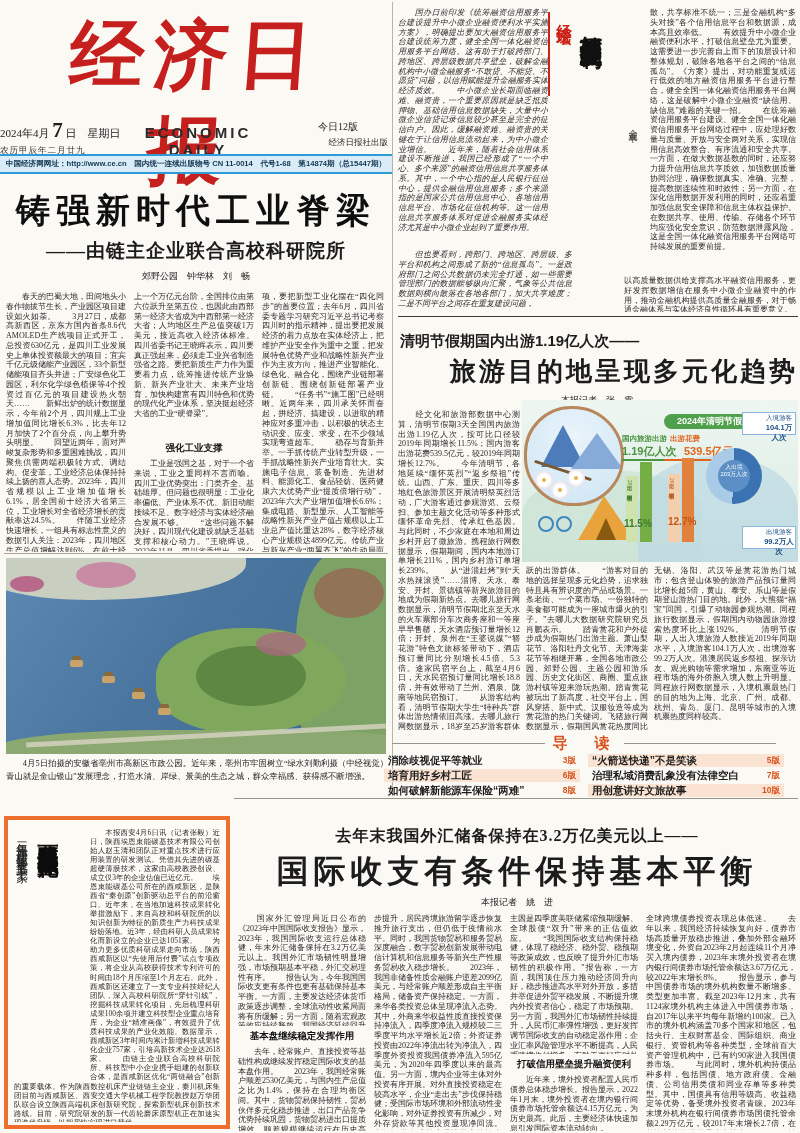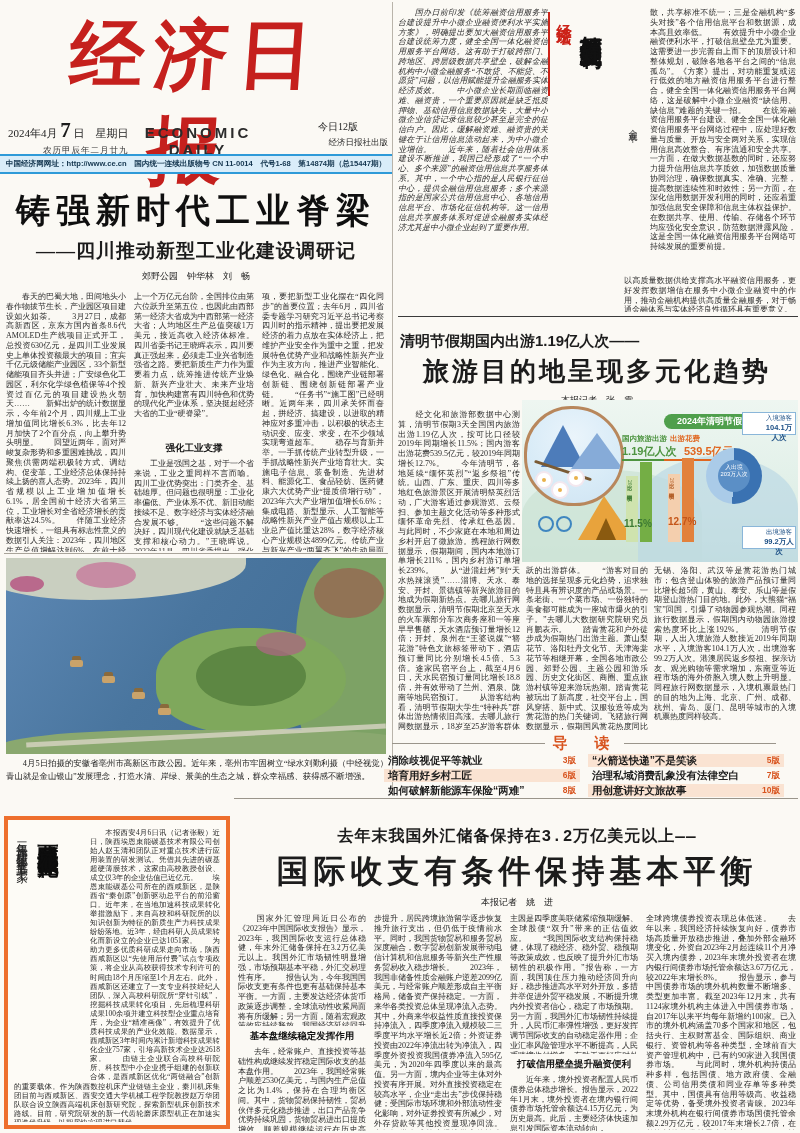--- a/index.html
+++ b/index.html
@@ -63,21 +63,21 @@
   #ph-botshore { left:-10px; bottom:-22px; width:420px; height:46px; background:#8aa86f; border-radius:40% 30% 0 0; }
   #ph-path { left:20px; bottom:16px; width:360px; height:5px; background:#d8d4c4; transform:rotate(-3deg); opacity:.8; }
   .boat { width:13px; height:7px; background:#caa36a; border-radius:2px; }
   .boat:before { content:""; position:absolute; left:2px; top:-4px; width:9px; height:4px; background:#8a6a3c; border-radius:2px 2px 0 0; }
   #caption { left:6px; top:758px; width:382px; height:34px; font-size:8.4px; line-height:1.5; text-align:justify; }
   #caption .credit { float:right; }
 
   
   #tourism { left:396px; top:320px; width:402px; height:412px; }
   #t-kicker { left:4px; top:12px; font-size:15px; font-weight:bold; font-family:"Liberation Sans",sans-serif; }
-  #t-head { left:0; top:34px; width:402px; text-align:center; font-size:26px; font-weight:900; letter-spacing:3px;font-family:Liberation Mono, monospace; }
+  #t-head { left:0; top:34px; width:402px; text-align:right; font-size:26px; font-weight:900; letter-spacing:3px;font-family:Liberation Mono, monospace; }
   #t-by { left:0; top:74px; width:402px; text-align:center; font-size:9px; }
   #t-col1 { left:2px; top:90px; width:122px; height:322px; }
   #t-col2 { left:130px; top:246px; width:122px; height:164px; }
   #t-col3 { left:258px; top:246px; width:142px; height:164px; }
 
   
   #info { left:126px; top:80px; width:276px; height:162px;
           background:linear-gradient(180deg,#eef6f1 0%,#ddeee6 70%,#cfe5da 100%); overflow:visible; }
   #info-hill1 { left:0; top:70px; width:180px; height:92px; background:#cde4d6; border-radius:100% 100% 0 0; opacity:.8; }
   #info-hill2 { right:0; top:56px; width:160px; height:106px; background:#bcd9e4; border-radius:100% 100% 0 0; opacity:.7; }
@@ -130,59 +130,60 @@
   
   #xixian { left:4px; top:816px; width:226px; height:313px; border:4px solid #ee6f2d; background:#fdfbf6; }
   #x-kicker { left:6px; top:12px; height:250px; font-size:11.5px; letter-spacing:2px; color:#222; }
   #x-head { left:26px; top:8px; height:292px; font-size:21px; font-weight:900; letter-spacing:1px;
             font-family:"Liberation Sans",sans-serif; color:#0d0d0d; }
   #x-body { left:82px; top:8px; width:130px; height:252px; font-size:7.4px; }
   #x-body2 { left:6px; top:262px; width:206px; height:40px; font-size:7.4px; }
 
   
   #bop { left:236px; top:818px; width:562px; height:315px; }
-  #b-kicker { left:0; top:8px; width:562px; text-align:center; font-size:16px; font-weight:bold; letter-spacing:1px;font-family:Liberation Mono, monospace; }
+  #b-kicker { left:0; top:8px; width:562px; text-align:center; font-size:16px; font-weight:bold; letter-spacing:1px; }
   #b-head { left:0; top:32px; width:562px; text-align:center; font-size:32px; font-weight:900; letter-spacing:5px;
             font-family:"Liberation Sans",sans-serif; }
   #b-by { left:0; top:78px; width:562px; text-align:center; font-size:9px; }
   .bcol { top:96px; height:216px; }
 </style>
 </head>
 <body>
 
 <div id="page">
 
   <div class="abs" id="masthead-wrap">
     <div class="abs" id="logo">经济日报</div>
-    <div class="abs" style="left:8px; top:118px;text-align:right;">
+    <div class="abs" style="left:0; top:118px;">
       <div class="dl nowrap"><span>2024年4月</span> <b>7</b> <span>日　星期日</span></div>
       <div id="lunar">农历甲辰年二月廿九</div>
     </div>
     <div class="abs" id="engtitle">ECONOMIC DAILY</div>
     <div class="abs" id="mh-right" style="left:318px; top:118px; width:70px;">
       <div style="font-size:10px; text-align:left;">今日12版</div>
       <div style="font-size:8.5px; text-align:right;">经济日报社出版</div>
     </div>
     <div class="abs" id="bluebar">中国经济网网址：http://www.ce.cn　国内统一连续出版物号 CN 11-0014　代号1-68　第14874期（总15447期）</div>
   </div>
 
   <div class="abs" id="vrule"></div>
 
   <div class="abs" id="forum">
     <div class="abs txt" id="forum-italic">　　国办日前印发《统筹融资信用服务平台建设提升中小微企业融资便利水平实施方案》，明确提出要加大融资信用服务平台建设统筹力度，健全全国一体化融资信用服务平台网络。这有助于打破跨部门、跨地区、跨层级数据共享壁垒，破解金融机构中小微金融服务“不敢贷、不能贷、不愿贷”问题，以信用赋能提升金融服务实体经济质效。　　中小微企业长期面临融资难、融资贵，一个重要原因就是缺乏抵质押物、基础信用信息数据缺失，大量中小微企业信贷记录信息较少甚至是完全的征信白户。因此，缓解融资难、融资贵的关键在于让信用信息流动起来，为中小微企业增信。　　近年来，随着社会信用体系建设不断推进，我国已经形成了“一个中心、多个来源”的融资信用信息共享服务体系。其中，一个中心指的是人民银行征信中心，提供金融信用信息服务；多个来源指的是国家公共信用信息中心、各地信用信息平台、市场化征信机构等。这一信用信息共享服务体系对促进金融服务实体经济尤其是中小微企业起到了重要作用。</div>
+    <div class="abs txt" id="forum-italic2">　　但也要看到，跨部门、跨地区、跨层级、多平台和机构之间形成了新的“信息孤岛”。一是政府部门之间公共数据仍未完全打通，如一些需要管理部门的数据能够纵向汇聚，气象等公共信息数据则横向散落在各地各部门，加大共享难度；二是不同平台之间存在重复建设问题，</div>
     <div class="abs vert" id="forum-label">经济论坛</div>
     <div class="abs vert" id="forum-head">打破信用壁垒提升融资便利</div>
     <div class="abs vert" id="forum-author">金观平</div>
     <div class="abs txt" id="forum-right">散，共享标准不统一；三是金融机构“多头对接”各个信用信息平台和数据源，成本高且效率低。　　有效提升中小微企业融资便利水平，打破信息壁垒尤为重要。这需要进一步完善自上而下的顶层设计和整体规划，破除各地各平台之间的“信息孤岛”。《方案》提出，对功能重复或运行低效的地方融资信用服务平台进行整合，健全全国一体化融资信用服务平台网络，这是破解中小微企业融资“缺信用、缺信息”难题的关键一招。　　在统筹融资信用服务平台建设、健全全国一体化融资信用服务平台网络过程中，应处理好数量与质量、开放与安全两对关系，实现信用信息高效整合、有序流通和安全共享。　　一方面，在做大数据基数的同时，还应努力提升信用信息共享质效，加强数据质量协同治理，确保数据真实、准确、完整，提高数据连续性和时效性；另一方面，在深化信用数据开发利用的同时，还应着重加强信息安全保障和信息主体权益保护。在数据共享、使用、传输、存储各个环节均应强化安全意识，防范数据泄露风险，这是全国一体化融资信用服务平台网络可持续发展的重要前提。</div>
     <div class="abs txt" id="forum-right2">以高质量数据供给支撑高水平融资信用服务，更好发挥数据增信在服务中小微企业融资中的作用，推动金融机构提供高质量金融服务，对于畅通金融体系与实体经济良性循环具有重要意义。</div>
   </div>
 
   <div class="abs" style="left:2px; top:182px; width:388px; height:372px;">
     <div class="abs" id="main-head">铸强新时代工业脊梁</div>
-    <div class="abs" id="main-sub">——四川推动新型工业化建设调研记</div>
+    <div class="abs" id="main-sub">——由链主企业联合高校科研院所</div>
     <div class="abs" id="main-by">郊野公园　钟华林　刘　畅</div>
     <div class="abs txt mcol" style="left:4px; width:120px;">　　春天的巴蜀大地，田间地头小春作物拔节生长，产业园区项目建设如火如荼。　　3月27日，成都高新西区，京东方国内首条8.6代AMOLED生产线项目正式开工，总投资630亿元，是四川工业发展史上单体投资额最大的项目；宜宾千亿元级储能产业园区，33个新型储能项目齐头并进；广安绿色化工园区，利尔化学绿色植保等4个投资过百亿元的项目建设热火朝天……　　新鲜出炉的统计数据显示，今年前2个月，四川规上工业增加值同比增长6.3%，比去年12月加快了2个百分点，向上攀升势头明显。　　回望近两年，面对严峻复杂形势和多重困难挑战，四川聚焦供需两端积极转方式、调结构、促变革，工业经济总体保持持续上扬的喜人态势。2023年，四川省规模以上工业增加值增长6.1%，居全国前十经济大省第三位，工业增长对全省经济增长的贡献率达24.5%。　　伴随工业经济快速增长，一组具有标志性意义的数据引人关注：2023年，四川地区生产总值增幅达到6%，在前十经济大省中与另外三省并列第一；经济总量突破6万亿元，首次实现两年迈</div>
     <div class="abs mcol" style="left:132px; width:120px;">
       <div class="txt" style="height:146px;">上一个万亿元台阶，全国排位由第六位跃升至第五位，也因此由西部第一经济大省成为中西部第一经济大省；人均地区生产总值突破1万美元，接近高收入经济体标准。　　四川省委书记王晓晖表示，四川要真正强起来，必须走工业兴省制造强省之路。要把新质生产力作为重要着力点，统筹推进传统产业焕新、新兴产业壮大、未来产业培育，加快构建富有四川特色和优势的现代化产业体系，坚决挺起经济大省的工业“硬脊梁”。</div>
       <div class="subhead">强化工业支撑</div>
       <div class="txt" style="height:92px;">　　工业是强国之基，对于一个省来说，工业之重同样不言而喻。　　四川工业优势突出：门类齐全、基础雄厚。但问题也很明显：工业化率偏低、产业体系不优、新旧动能接续不足、数字经济与实体经济融合发展不够。　　“这些问题不解决好，四川现代化建设就缺乏基础支撑和核心动力。”王晓晖说。　　2022年11月，四川省委提出，强化工业支撑是四川现代化建设的优先选</div>
     </div>
     <div class="abs txt mcol" style="left:260px; width:122px;">项，要把新型工业化摆在“四化同步”的首要位置；去年6月，四川省委专题学习研究习近平总书记考察四川时的指示精神，提出要把发展经济的着力点放在实体经济上，把维护产业安全作为重中之重，把发展特色优势产业和战略性新兴产业作为主攻方向，推进产业智能化、绿色化、融合化，围绕产业链部署创新链、围绕创新链部署产业链。　　“任务书”“施工图”已经明晰。近两年来，四川承关怀而奋起，拼经济、搞建设，以进取的精神应对多重冲击，以积极的状态主动识变、应变、求变，在不少领域实现弯道超车。　　稳存与育新并举。一手抓传统产业转型升级，一手抓战略性新兴产业培育壮大。实施电子信息、装备制造、先进材料、能源化工、食品轻纺、医药健康六大优势产业“提质倍增行动”，2023年六大产业增加值增长6.6%；集成电路、新型显示、人工智能等战略性新兴产业产值占规模以上工业总产值比重达28%，数字经济核心产业规模达4899亿元。传统产业与新兴产业“两翼齐飞”的生动局面正加快形成。（下转第二版）</div>
   </div>
 

